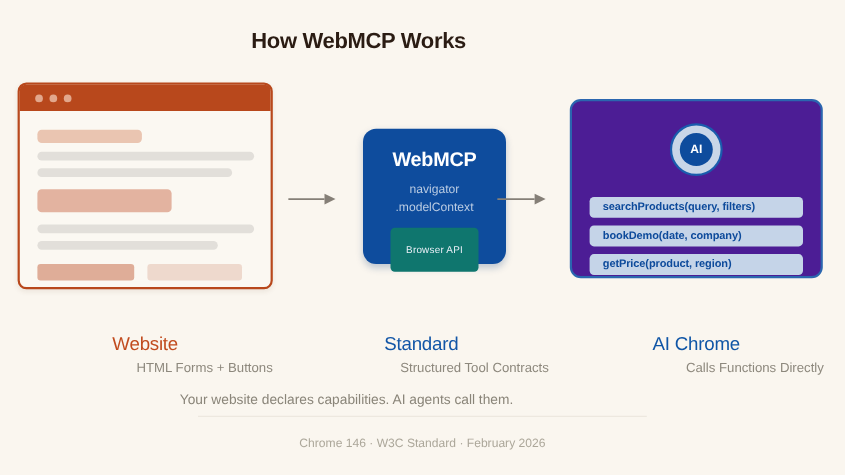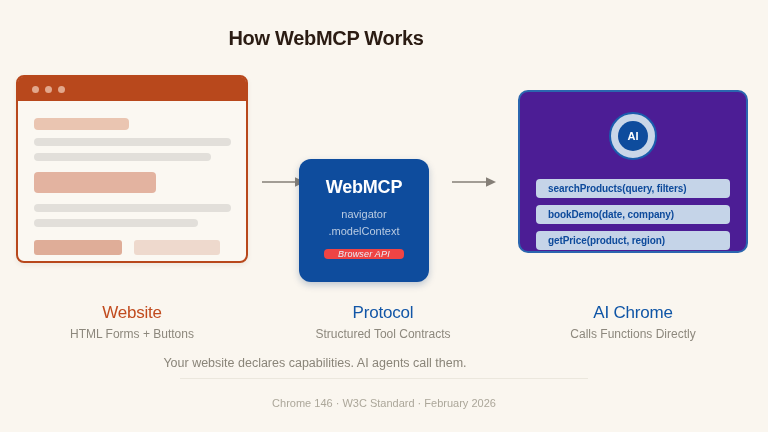--- a/index.html
+++ b/index.html
@@ -40,36 +40,35 @@
   .sk-btn-1     { left: 16px; top: 163px; width: 88px;  height: 15px; background: #DFAD98; border-radius: 3px; }
   .sk-btn-2     { left: 116px; top: 163px; width: 86px; height: 15px; background: #EED9CD; border-radius: 3px; }
 
   
   .arrow { position: absolute; top: 174px; }
   .arrow-1 { left: 262px; }
   .arrow-2 { left: 452px; }
 
   
   .protocol-card {
-    position: absolute; left: 299px; top: 117px; width: 130px; height: 123px;
+    position: absolute; left: 330px; top: 117px; width: 130px; height: 123px;
     background: #0E4C9D; border-radius: 12px; text-align: center;
     box-shadow: 0 3px 7px rgba(14,60,120,0.25);
-    margin-top: 42px;
   }
   .protocol-card .card-title {
     margin-top: 18px; font-size: 18px; font-weight: 700; color: #FFFFFF;
     letter-spacing: -0.2px;
   }
   .protocol-card .card-api {
     margin-top: 8px; font-size: 11px; line-height: 17px; color: #B9CBE2;
   }
   .browser-api-badge {
-    display: inline-block; margin-top: 9px; padding: 0 14px;
-    background: #ef4444; border-radius: 4px;
-    font-size: 9px; color: #E9EFF7; letter-spacing: 0.2px; font-style: italic;
+    display: inline-block; margin-top: 9px; padding: 15px 14px;
+    background: #0f766e; border-radius: 4px;
+    font-size: 9px; color: #E9EFF7; letter-spacing: 0.2px;
   }
 
   
   .agent-panel {
     position: absolute; left: 518px; top: 90px; width: 230px; height: 163px;
     background: #4c1d95; border: 2px solid #2B66AF; border-radius: 10px;
   }
   .ai-outer {
     position: absolute; left: 89px; top: 20px; width: 48px; height: 48px;
     background: #C9D6E8; border: 2px solid #1A5CAD; border-radius: 50%;
@@ -84,21 +83,21 @@
   .fn-pill {
     height: 19px; line-height: 19px; margin-bottom: 7px; padding-left: 12px;
     background: #C5D4E8; border-radius: 4px;
     font-size: 10px; font-weight: 700; color: #0D4A9B; letter-spacing: -0.1px;
     white-space: nowrap; overflow: hidden;
   }
 
   
   .col-label { position: absolute; top: 281px; width: 232px; text-align: center; }
   .col-label .hd { font-size: 17px; font-weight: 400; letter-spacing: -0.2px; margin-top: 22px; }
-  .col-label .sub { margin-top: 4px; font-size: 12px; color: #8D887D; }
+  .col-label .sub { margin-top: 4px; font-size: 12px; color: #8D887D; text-align: right; }
   .lbl-website { left: 16px; }  .lbl-website .hd { color: #C14B1E; }
   .lbl-protocol { left: 267px; } .lbl-protocol .hd { color: #1256A7; }
   .lbl-agent { left: 517px; }    .lbl-agent .hd { color: #0F55A6; }
 
   
   .tagline {
     position: absolute; top: 356px; left: 0; width: 630px; text-align: center;
     font-size: 12.5px; color: #8A8579;
   }
   .footer-divider {
@@ -165,21 +164,21 @@
       <div class="fn-pill">bookDemo(date, company)</div>
       <div class="fn-pill">getPrice(product, region)</div>
     </div>
   </div>
 
   <div class="col-label lbl-website">
     <div class="hd">Website</div>
     <div class="sub">HTML Forms + Buttons</div>
   </div>
   <div class="col-label lbl-protocol">
-    <div class="hd">Protocol</div>
+    <div class="hd">Standard</div>
     <div class="sub">Structured Tool Contracts</div>
   </div>
   <div class="col-label lbl-agent">
     <div class="hd">AI Chrome</div>
     <div class="sub">Calls Functions Directly</div>
   </div>
 
   <div class="tagline">Your website declares capabilities. AI agents call them.</div>
   <div class="footer-divider"></div>
   <div class="footer-meta">Chrome 146 · W3C Standard · February 2026</div>

